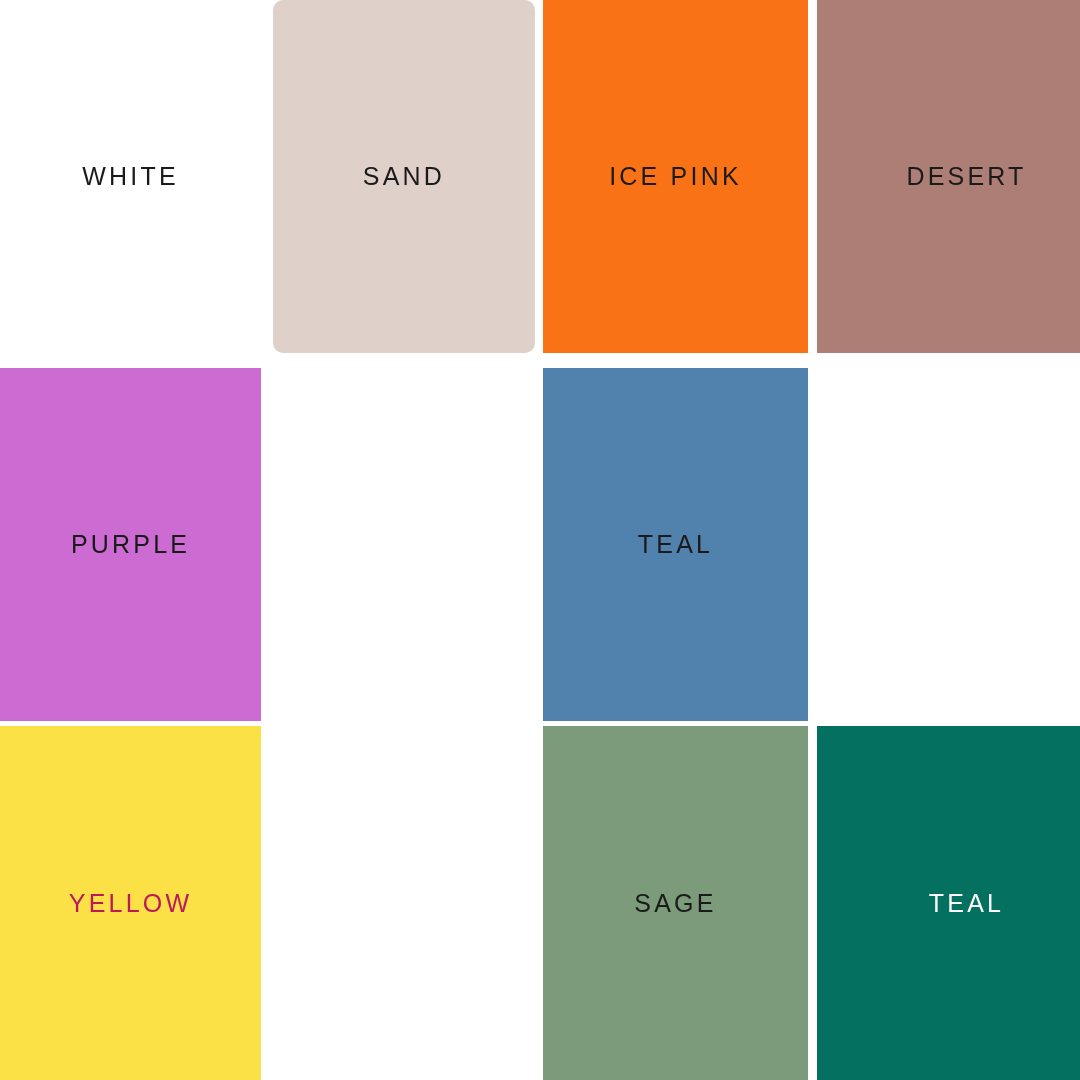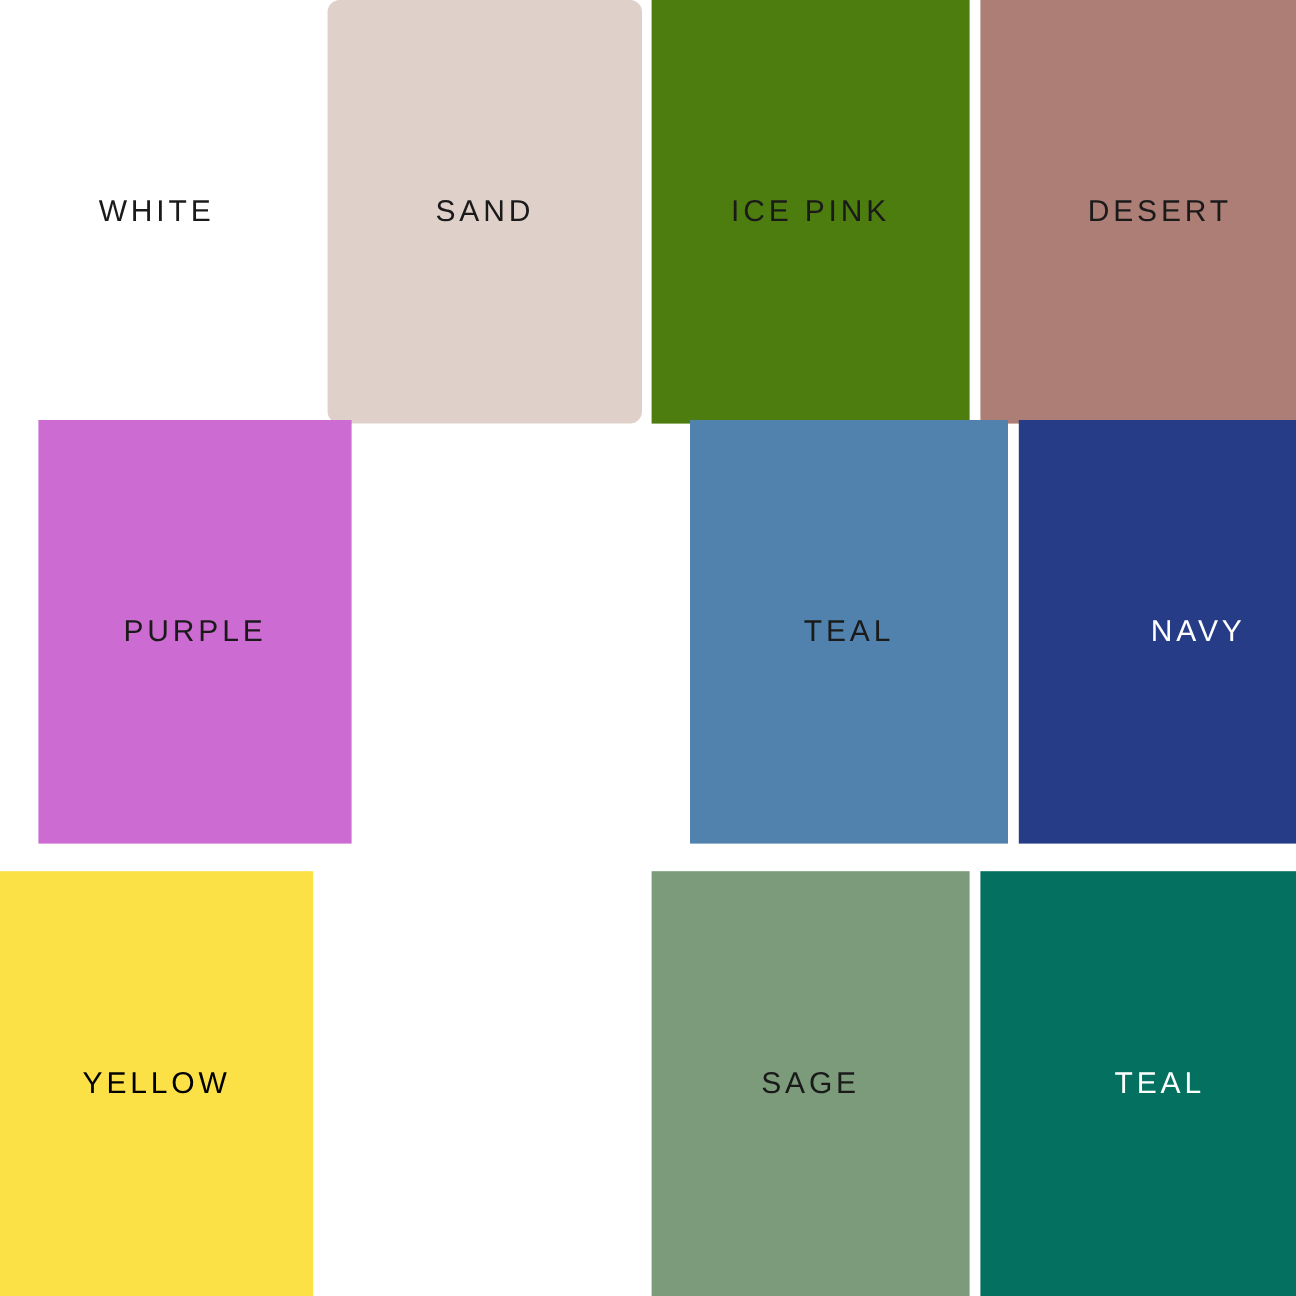--- a/index.html
+++ b/index.html
@@ -44,62 +44,59 @@
   }
 
   
   .col-1 { left: 0px;   width: 261px; }
   .col-2 { left: 273px; width: 262px; }
   .col-3 { left: 543px; width: 265px; }
   .col-4 { left: 817px; width: 263px; padding-left: 36px; }
 
   
   .row-1 { top: 0px;   height: 353px; }
-  .row-2 { top: 350px; height: 353px; margin-left: 32px; }
+  .row-2 { top: 368px; height: 353px; }
   .row-3 { top: 726px; height: 354px; }
 
   
   .row-1 .swatch-label {  }
 </style>
 </head>
 <body style="background-color: rgb(255, 255, 255);">
 
 <div id="palette-grid">
 
   <div class="swatch row-1 col-1" style="background-color: rgb(255, 255, 255);">
     <span class="swatch-label" style="color: rgb(26, 26, 26);">WHITE</span>
   </div>
 
   <div class="swatch row-1 col-2" style="background-color: rgb(223, 208, 201); border-radius: 10px;">
     <span class="swatch-label" style="color: rgb(26, 26, 26);">SAND</span>
   </div>
 
-  <div class="swatch row-1 col-3" style="background-color: #4d7c0f;">
+  <div class="swatch row-1 col-3" style="background-color: #f97316;">
     <span class="swatch-label" style="color: rgb(26, 26, 26);">ICE PINK</span>
   </div>
 
   <div class="swatch row-1 col-4" style="background-color: rgb(172, 126, 117);">
     <span class="swatch-label" style="color: rgb(26, 26, 26);">DESERT</span>
   </div>
 
   <div class="swatch row-2 col-1" style="background-color: rgb(204, 107, 209);">
     <span class="swatch-label" style="color: rgb(26, 26, 26);">PURPLE</span>
   </div>
 
 
   <div class="swatch row-2 col-3" style="background-color: rgb(81, 130, 173);">
     <span class="swatch-label" style="color: rgb(26, 26, 26);">TEAL</span>
   </div>
 
-  <div class="swatch row-2 col-4" style="background-color: rgb(39, 60, 135);">
-    <span class="swatch-label" style="color: rgb(255, 255, 255);">NAVY</span>
-  </div>
 
   <div class="swatch row-3 col-1" style="background-color: rgb(251, 224, 70);">
-    <span class="swatch-label" style="color: #000000;">YELLOW</span>
+    <span class="swatch-label" style="color: #be185d;">YELLOW</span>
   </div>
 
 
   <div class="swatch row-3 col-3" style="background-color: rgb(123, 155, 123);">
     <span class="swatch-label" style="color: rgb(26, 26, 26);">SAGE</span>
   </div>
 
   <div class="swatch row-3 col-4" style="background-color: rgb(4, 112, 95);">
     <span class="swatch-label" style="color: rgb(255, 255, 255);">TEAL</span>
   </div>

